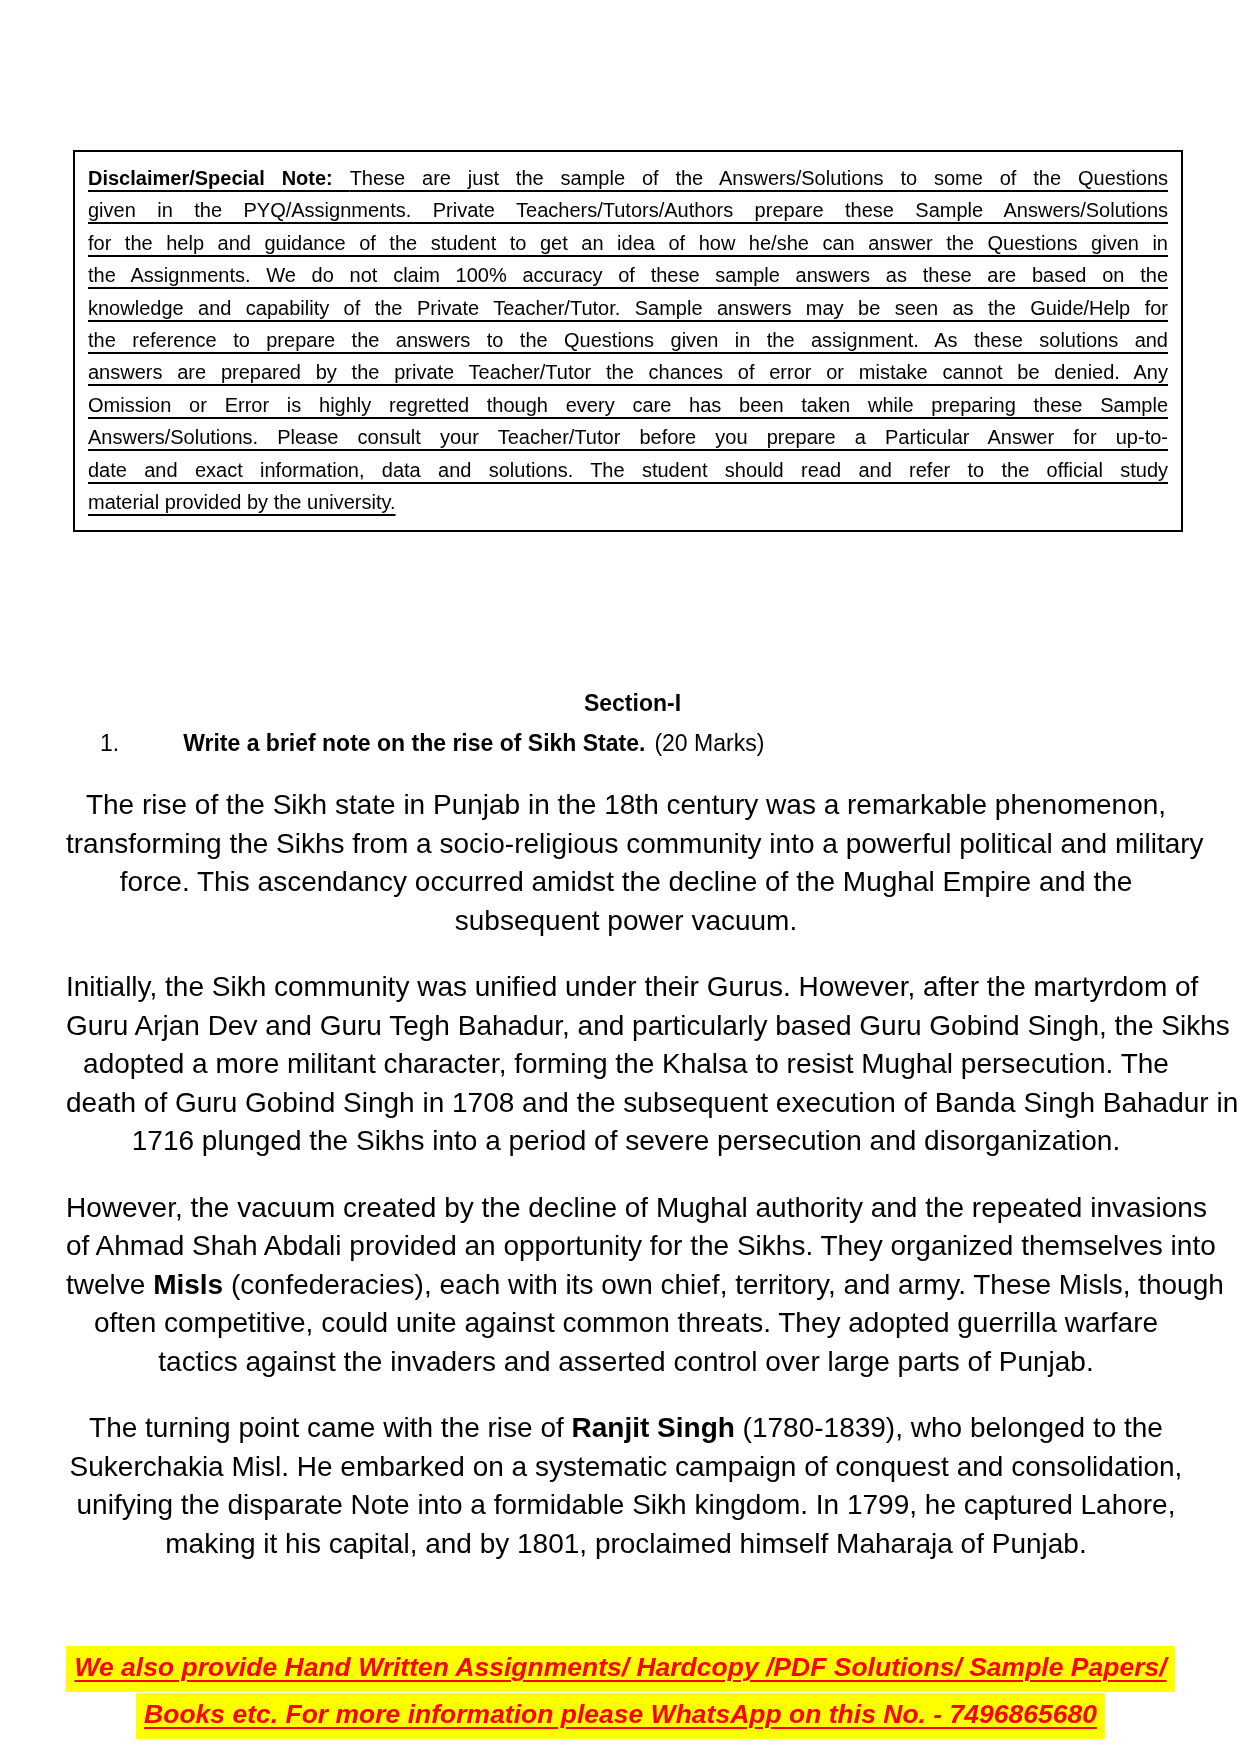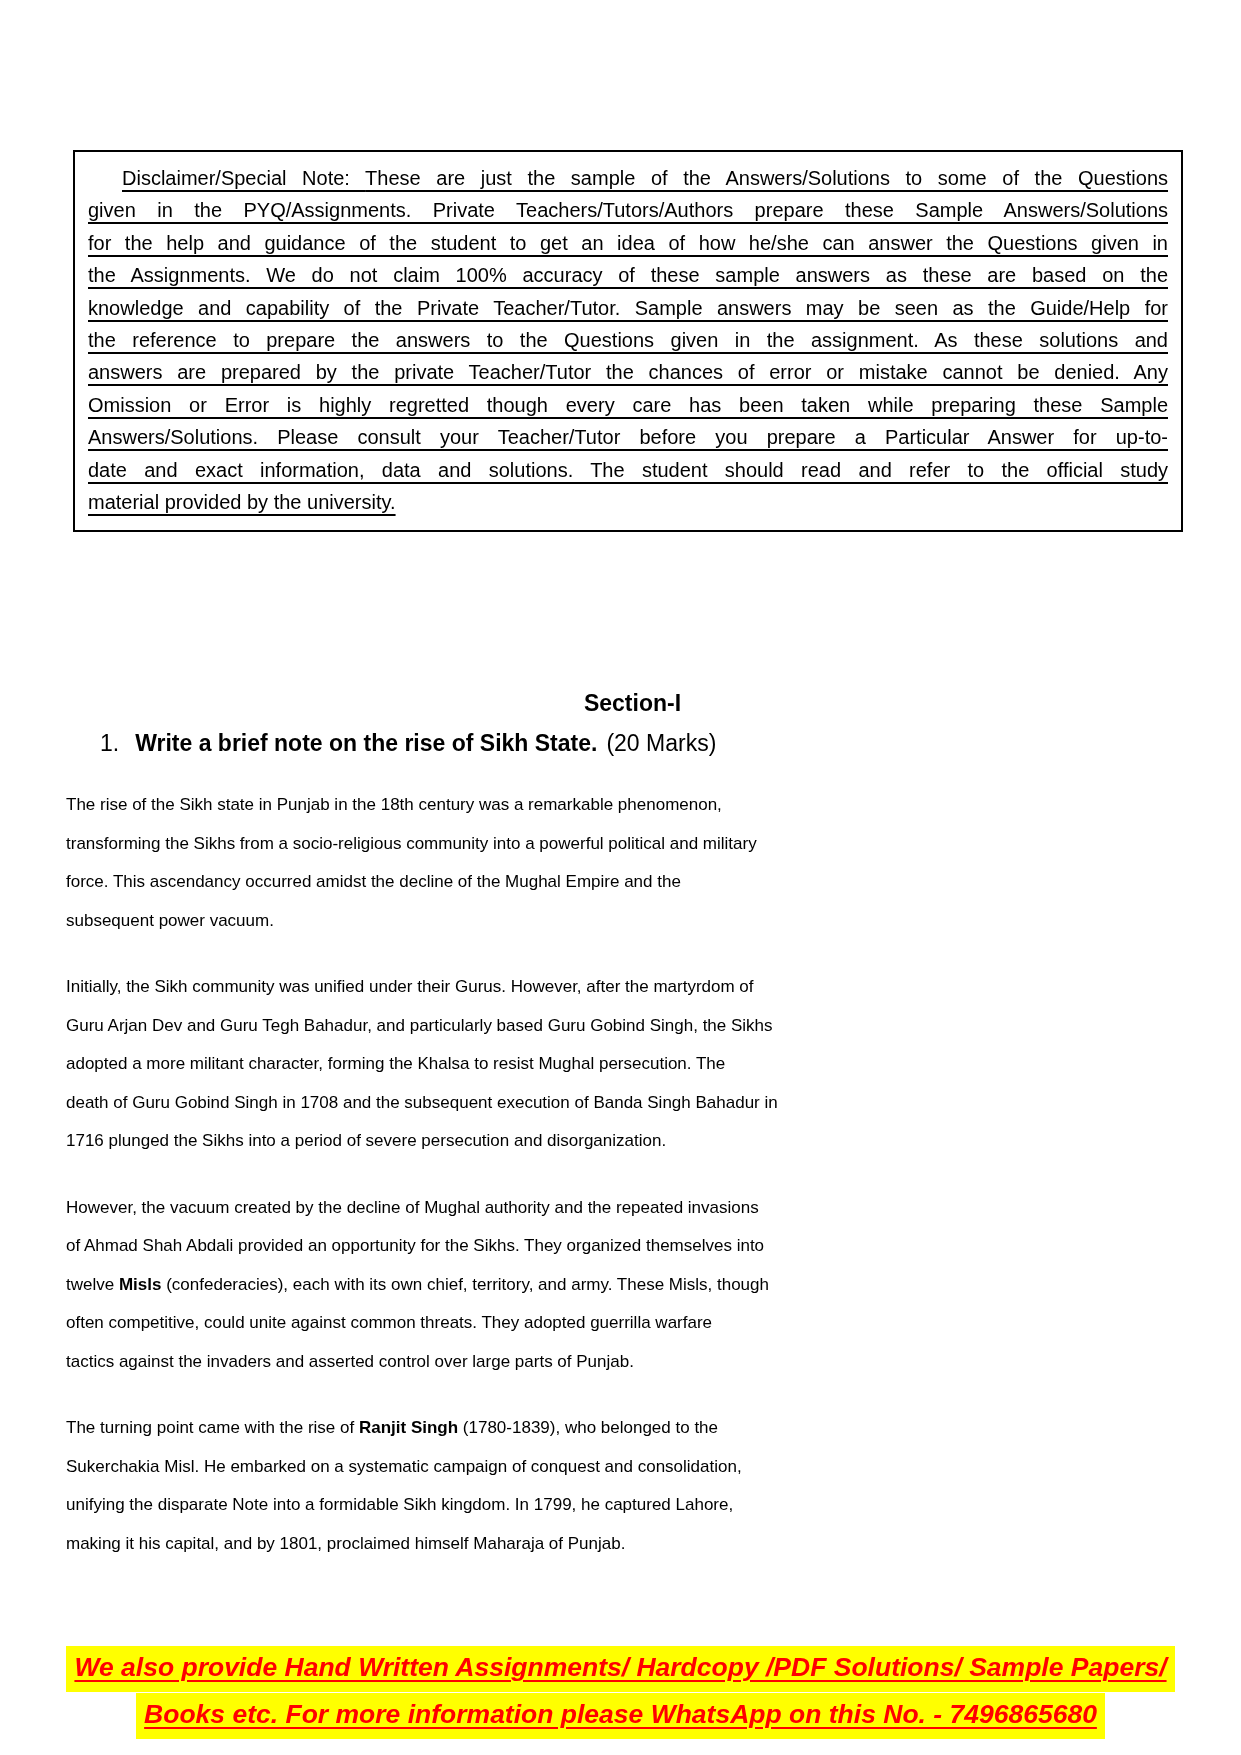--- a/index.html
+++ b/index.html
@@ -34,21 +34,21 @@
     text-align: justify;
     text-align-last: justify;
     text-decoration: underline;
     text-decoration-thickness: 1.7px;
     text-underline-offset: 4.5px;
     color: #000000;
   }
   .disc-line.last {
     text-align-last: left;
   }
-  .disc-line b { font-weight: normal; margin-left: 34px; }
+  .disc-line b { font-weight: bold; }
 
   
   .section-title {
     position: absolute;
     left: 0;
     top: 690px;
     width: 100%;
     text-align: center;
     font-size: 23px;
     font-weight: bold;
@@ -57,35 +57,36 @@
 
   
   .question {
     position: absolute;
     left: 100px;
     top: 730px;
     font-size: 23px;
     white-space: nowrap;
   }
   .q-num { margin-right: 16px; }
-  .q-text { font-weight: bold; }
+  .q-text { font-weight: bold; margin-left: 48px; }
   .q-marks { margin-left: 9px; font-weight: normal; }
 
   
   .answer {
     position: absolute;
     left: 66px;
     top: 786px;
     width: 1120px;
   }
   .para { margin: 0 0 28px 0; }
   .body-line {
-    font-size: 17px;
+    font-size: 28px;
     line-height: 38.5px;
     white-space: nowrap;
+    text-align: center;
   }
   .body-line b { font-weight: bold; }
 
   
   .footer {
     position: absolute;
     left: 0;
     top: 1646px;
     width: 100%;
     text-align: center;

